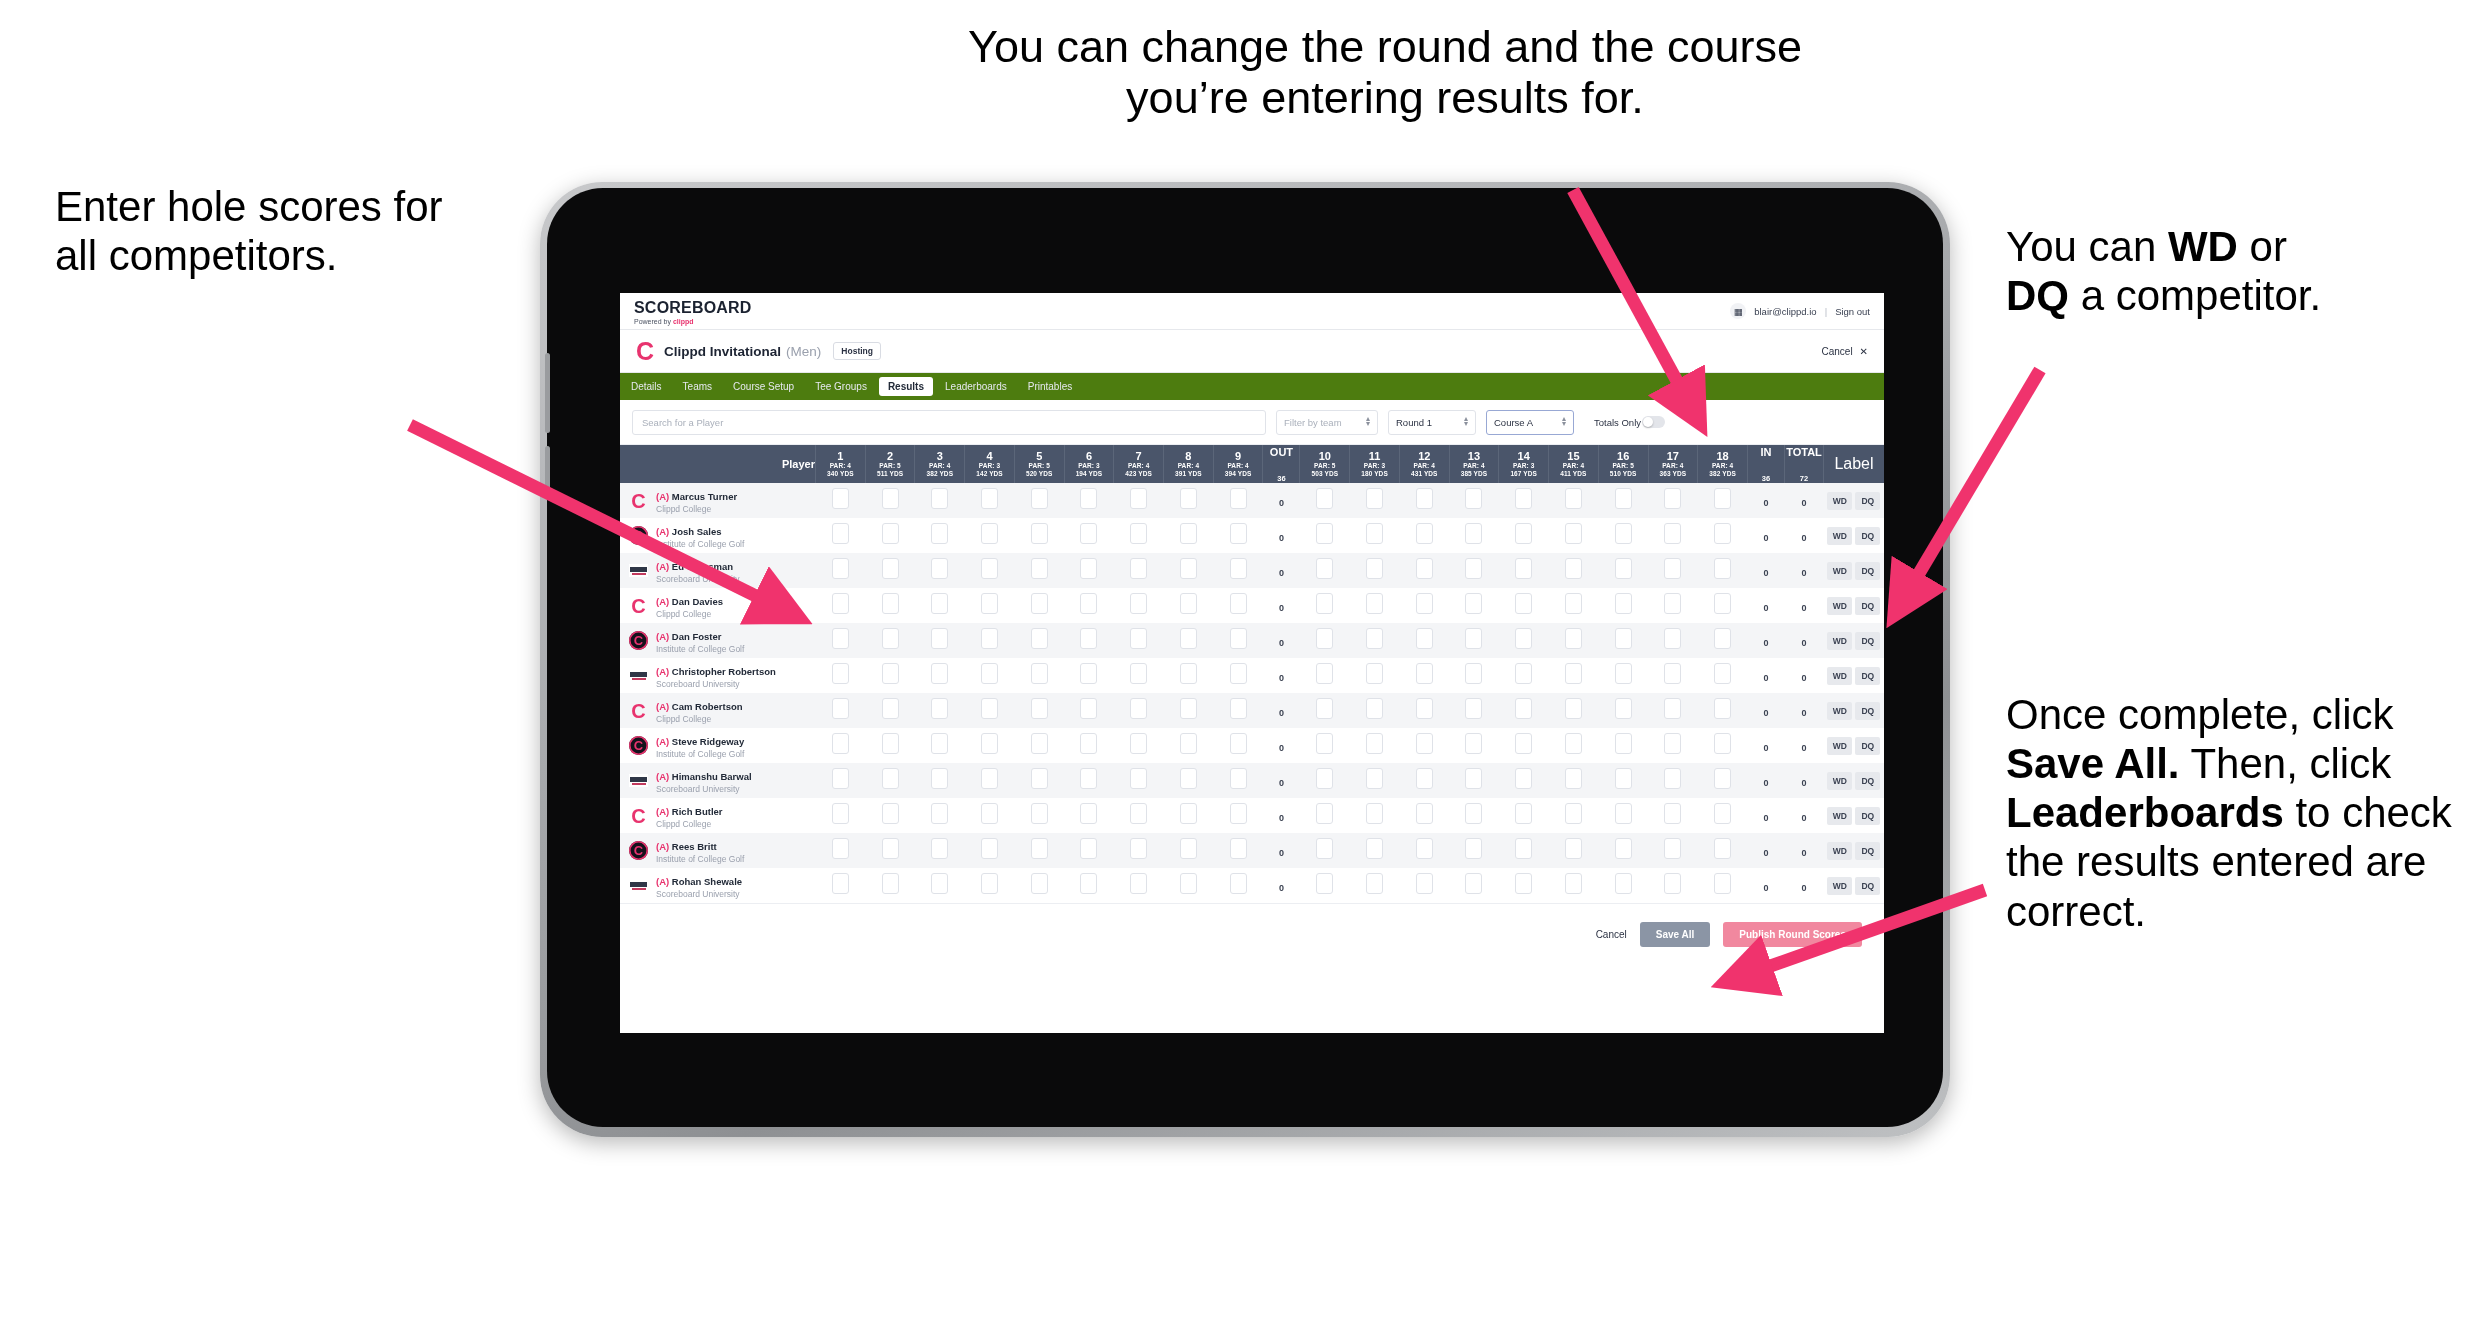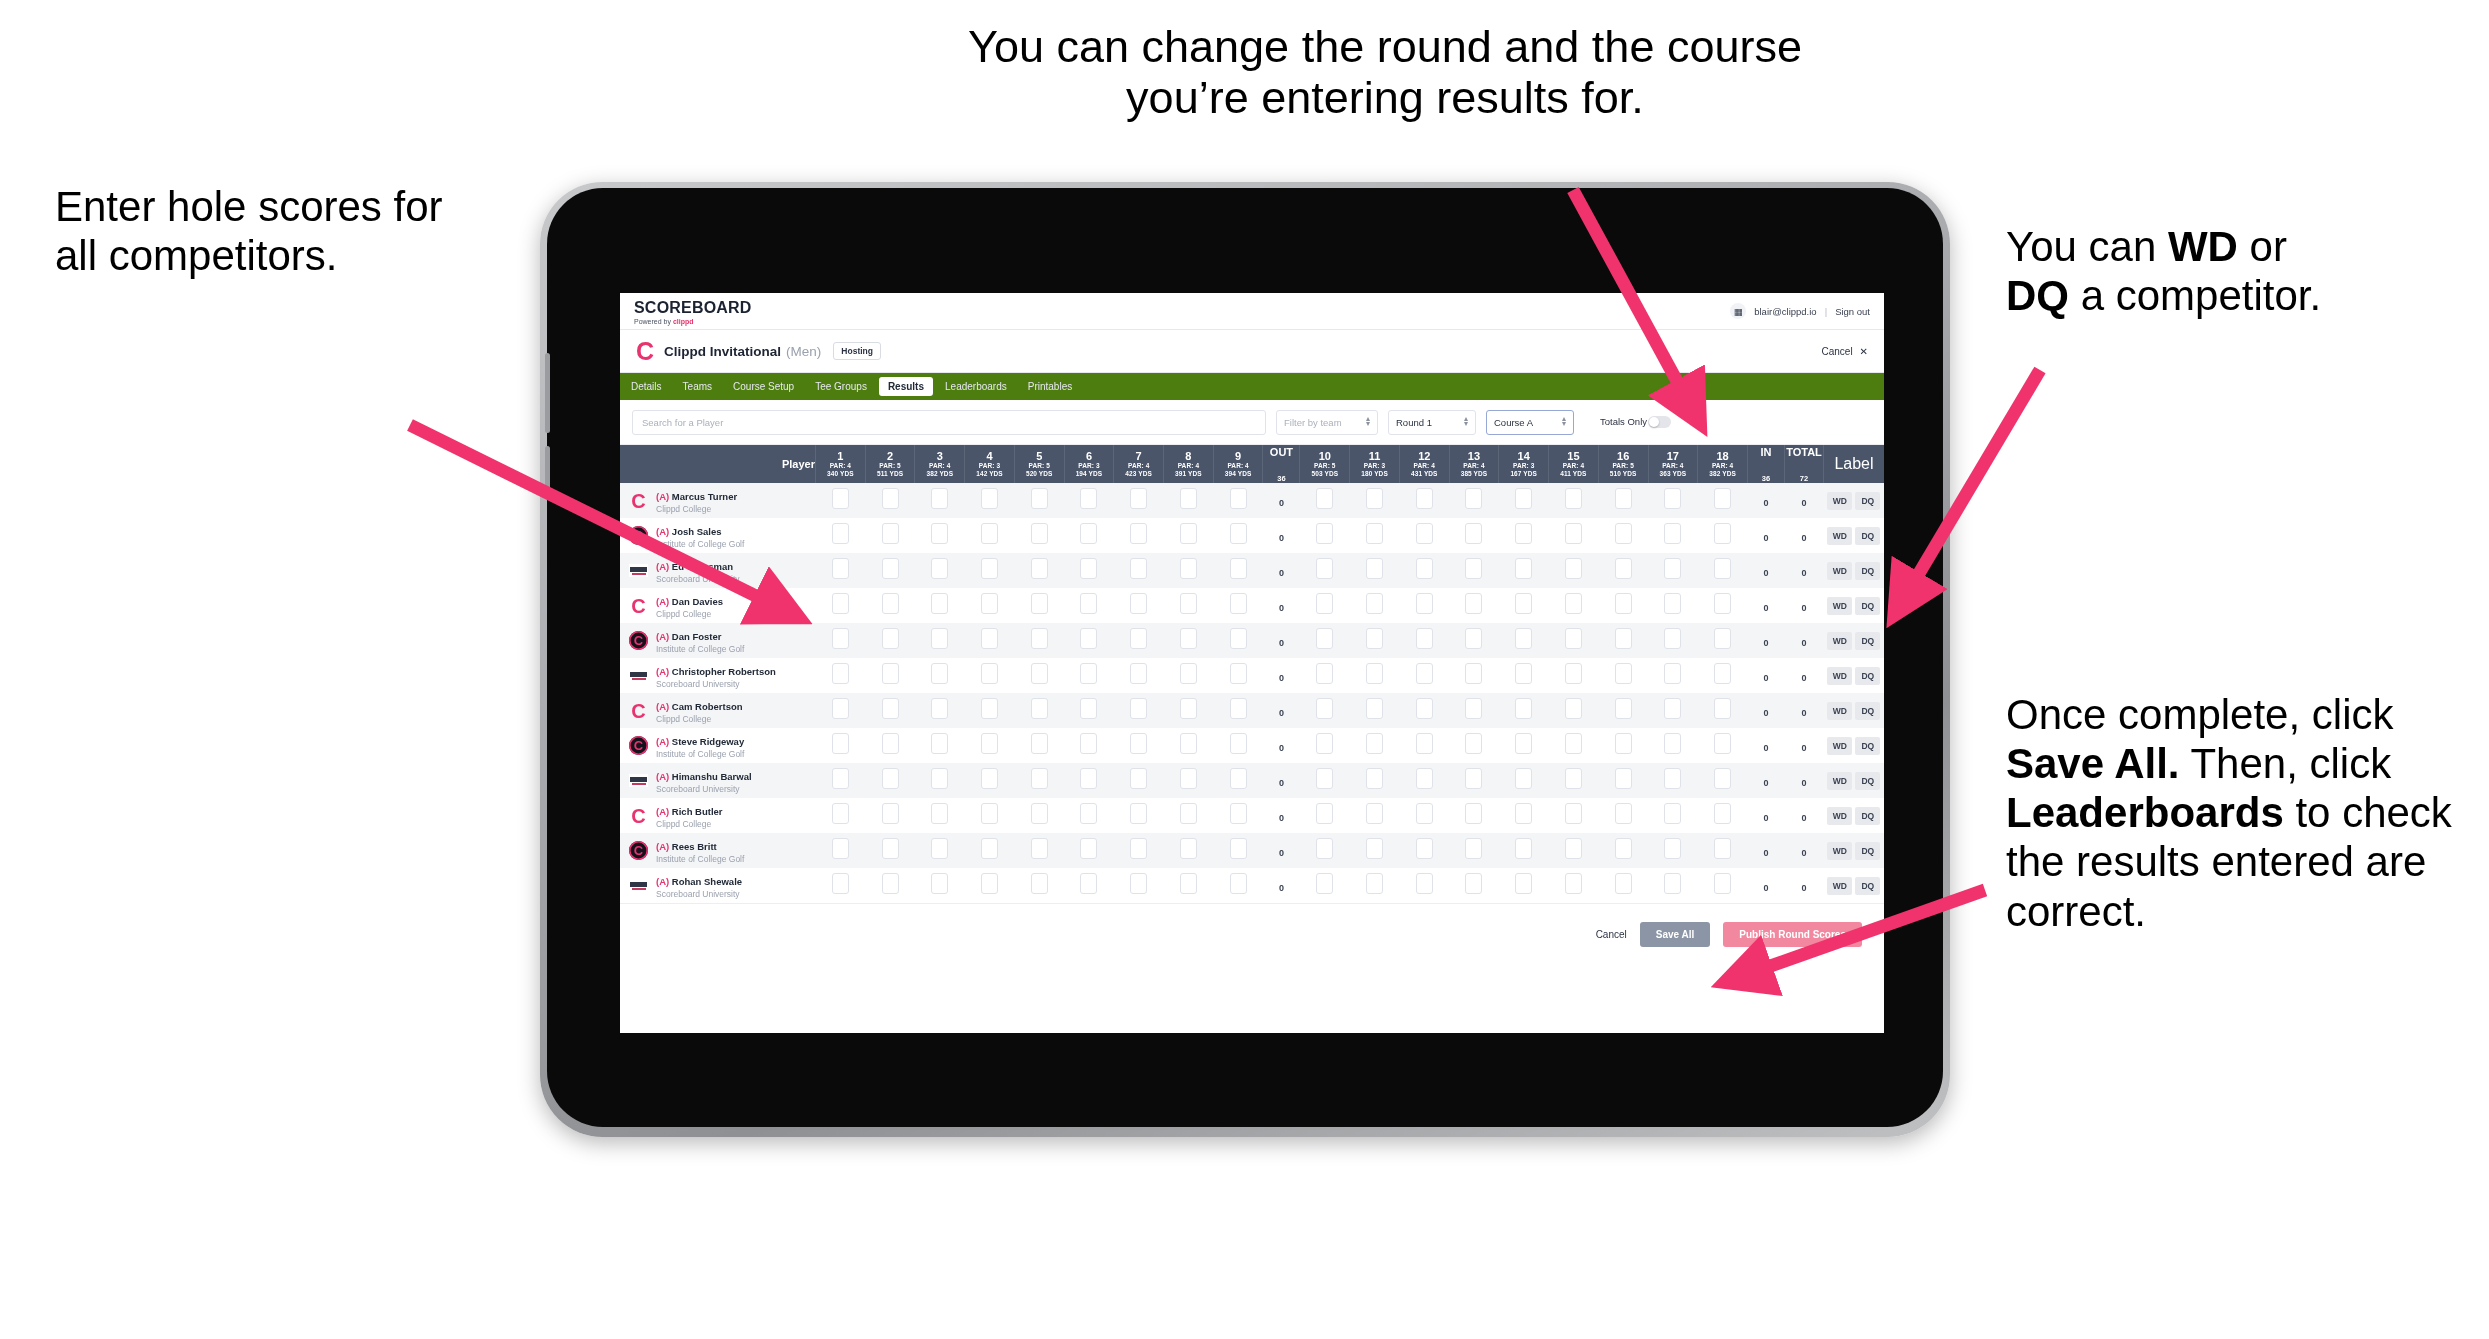--- a/index.html
+++ b/index.html
@@ -73,21 +73,21 @@
   .tabbar .tab.sel{background:#fff;color:#222a38;font-weight:600;}
 
   .filterbar{height:44px;background:#fff;display:flex;align-items:center;padding:0 12px;gap:10px;border-bottom:1px solid #eceef2;}
   .search{flex:0 0 auto;width:614px;height:23px;border:1px solid #e0e3e9;border-radius:3px;display:flex;align-items:center;padding:0 9px;
           font-size:9.5px;color:#aab0bb;background:#fff;}
   .selbox{height:23px;border:1px solid #e0e3e9;border-radius:3px;display:flex;align-items:center;justify-content:space-between;
           padding:0 7px;font-size:9.5px;color:#2b3243;background:#fff;gap:10px;}
   .selbox.muted{color:#aab0bb;}
   .selbox.blue{border-color:#98a8d4;}
   .chev{display:flex;flex-direction:column;line-height:.6;font-size:8px;color:#8b919d;}
-  .totals{display:flex;gap:1px;font-size:9.5px;color:#2b3243;margin-left:16px;}
+  .totals{display:flex;align-items:center;gap:1px;font-size:9.5px;color:#2b3243;margin-left:10px;}
   .toggle{width:23px;height:12px;border-radius:7px;background:#e3e5ea;position:relative;}
   .toggle::after{content:"";position:absolute;left:1px;top:1px;width:10px;height:10px;border-radius:50%;background:#fff;box-shadow:0 1px 2px rgba(0,0,0,.25);}
 
   
   .tbl{width:100%;border-collapse:collapse;table-layout:fixed;}
   .thead-row th{background:#4a556a;color:#fff;border-left:1px solid #5b6679;padding:0;vertical-align:middle;}
   th.player-h{width:184px;text-align:right;padding-left:11px;font-size:11px;font-weight:600;border-left:none;height:38px;}
   th.hole{width:auto;height:38px;}
   th.hole .hn{font-size:11px;font-weight:700;line-height:1.1;}
   th.hole .pr{font-size:6.5px;font-weight:700;letter-spacing:.1px;line-height:1.25;}

